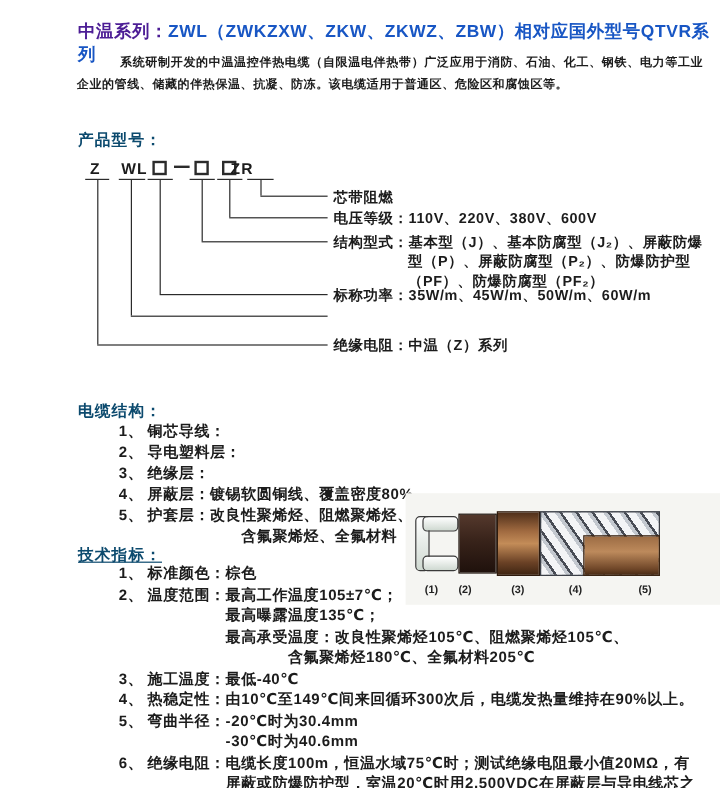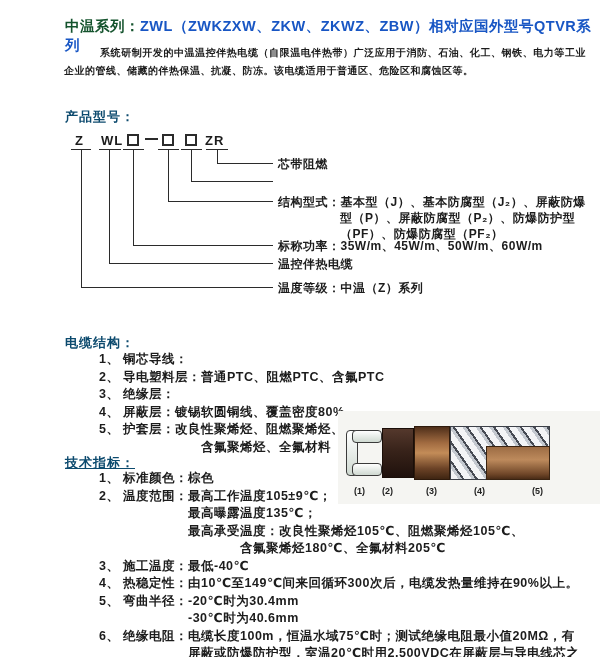--- a/index.html
+++ b/index.html
@@ -1,21 +1,21 @@
 <!DOCTYPE html>
 <html><head>
 <meta charset="utf-8">
 <style>
   * { margin:0; padding:0; box-sizing:border-box; }
   html,body { width:600px; height:657px; background:#ffffff; overflow:hidden;
     font-family:"Liberation Sans","DejaVu Sans",sans-serif; font-weight:bold; color:#1c1c1c; }
   .abs { position:absolute; }
   
   .title { left:65px; top:17px; font-size:14.5px; letter-spacing:0.5px; }
-  .title .red { color:#14532d; }
+  .title .red { color:#4c1d95; }
   .title .blue { color:#1856c4; }
   
   .intro { left:64px; top:44px; width:522px; font-size:10px; line-height:18px;
     text-align:justify; text-indent:36px; letter-spacing:0.5px; }
   
   .heading { color:#0c4a6e; font-size:13px; letter-spacing:1px; }
   .h-model { left:65px; top:108px; }
   .h-struct { left:65px; top:334px; }
   .h-spec { left:65px; top:454px;text-decoration:underline; }
   
@@ -66,21 +66,21 @@
 
 <div class="abs heading h-model">产品型号：</div>
 
 <div class="abs diagram">
   <span class="sym" style="left:10px">Z</span>
   <span class="sym" style="left:36px">WL</span>
   <span class="mbox" style="left:62px"></span>
   <span class="mdash" style="left:80px"></span>
   <span class="mbox" style="left:97px"></span>
   <span class="mbox" style="left:120px"></span>
-  <span class="sym" style="left:140px">ZR</span>
+  <span class="sym" style="left:127px">ZR</span>
 
   <span class="uline" style="left:6px;width:20px"></span>
   <span class="uline" style="left:34px;width:22px"></span>
   <span class="uline" style="left:58px;width:21px"></span>
   <span class="uline" style="left:93px;width:21px"></span>
   <span class="uline" style="left:116px;width:21px"></span>
   <span class="uline" style="left:141px;width:22px"></span>
 
   <span class="vline" style="left:152px;height:13px"></span>
   <span class="vline" style="left:126px;height:31px"></span>
@@ -90,36 +90,35 @@
   <span class="vline" style="left:16px;height:137px"></span>
 
   <span class="hline" style="top:30px;left:152px;width:56px"></span>
   <span class="hline" style="top:48px;left:126px;width:82px"></span>
   <span class="hline" style="top:68px;left:103px;width:105px"></span>
   <span class="hline" style="top:112px;left:68px;width:140px"></span>
   <span class="hline" style="top:130px;left:44px;width:164px"></span>
   <span class="hline" style="top:154px;left:16px;width:192px"></span>
 
   <div class="dlabel" style="top:23px">芯带阻燃</div>
+  <div class="dlabel" style="top:41px">电压等级：110V、220V、380V、600V</div>
   <div class="dlabel" style="top:61px">结构型式：基本型（J）、基本防腐型（J₂）、屏蔽防爆型（P）、屏蔽防腐型（P₂）、防爆防护型（PF）、防爆防腐型（PF₂）</div>
   <div class="dlabel" style="top:105px">标称功率：35W/m、45W/m、50W/m、60W/m</div>
-  <div class="dlabel" style="top:123px">温控伴热电缆</div>
-  <div class="dlabel" style="top:147px">温度等级：中温（Z）系列</div>
+  <div class="dlabel" style="top:147px">绝缘电阻：中温（Z）系列</div>
 </div>
 
 <div class="abs heading h-struct">电缆结构：</div>
 <div class="abs list l-struct">
   <div class="item">
     <span class="num">1、</span>
     <span class="lbl">铜芯导线：</span>
   </div>
   <div class="item">
     <span class="num">2、</span>
     <span class="lbl">导电塑料层：</span>
-    <span class="txt">普通PTC、阻燃PTC、含氟PTC</span>
   </div>
   <div class="item">
     <span class="num">3、</span>
     <span class="lbl">绝缘层：</span>
   </div>
   <div class="item">
     <span class="num">4、</span>
     <span class="lbl">屏蔽层：</span>
     <span class="txt">镀锡软圆铜线、覆盖密度80%</span>
   </div>
@@ -152,21 +151,21 @@
 <div class="abs heading h-spec">技术指标：</div>
 <div class="abs list l-spec">
   <div class="item">
     <span class="num">1、</span>
     <span class="lbl">标准颜色：</span>
     <span class="txt">棕色</span>
   </div>
   <div class="item">
     <span class="num">2、</span>
     <span class="lbl">温度范围：</span>
-    <span class="txt">最高工作温度105±9℃；
+    <span class="txt">最高工作温度105±7℃；
 最高曝露温度135℃；
 最高承受温度：改良性聚烯烃105℃、阻燃聚烯烃105℃、
 　　　　含氟聚烯烃180℃、全氟材料205℃</span>
   </div>
   <div class="item">
     <span class="num">3、</span>
     <span class="lbl">施工温度：</span>
     <span class="txt">最低-40℃</span>
   </div>
   <div class="item">

